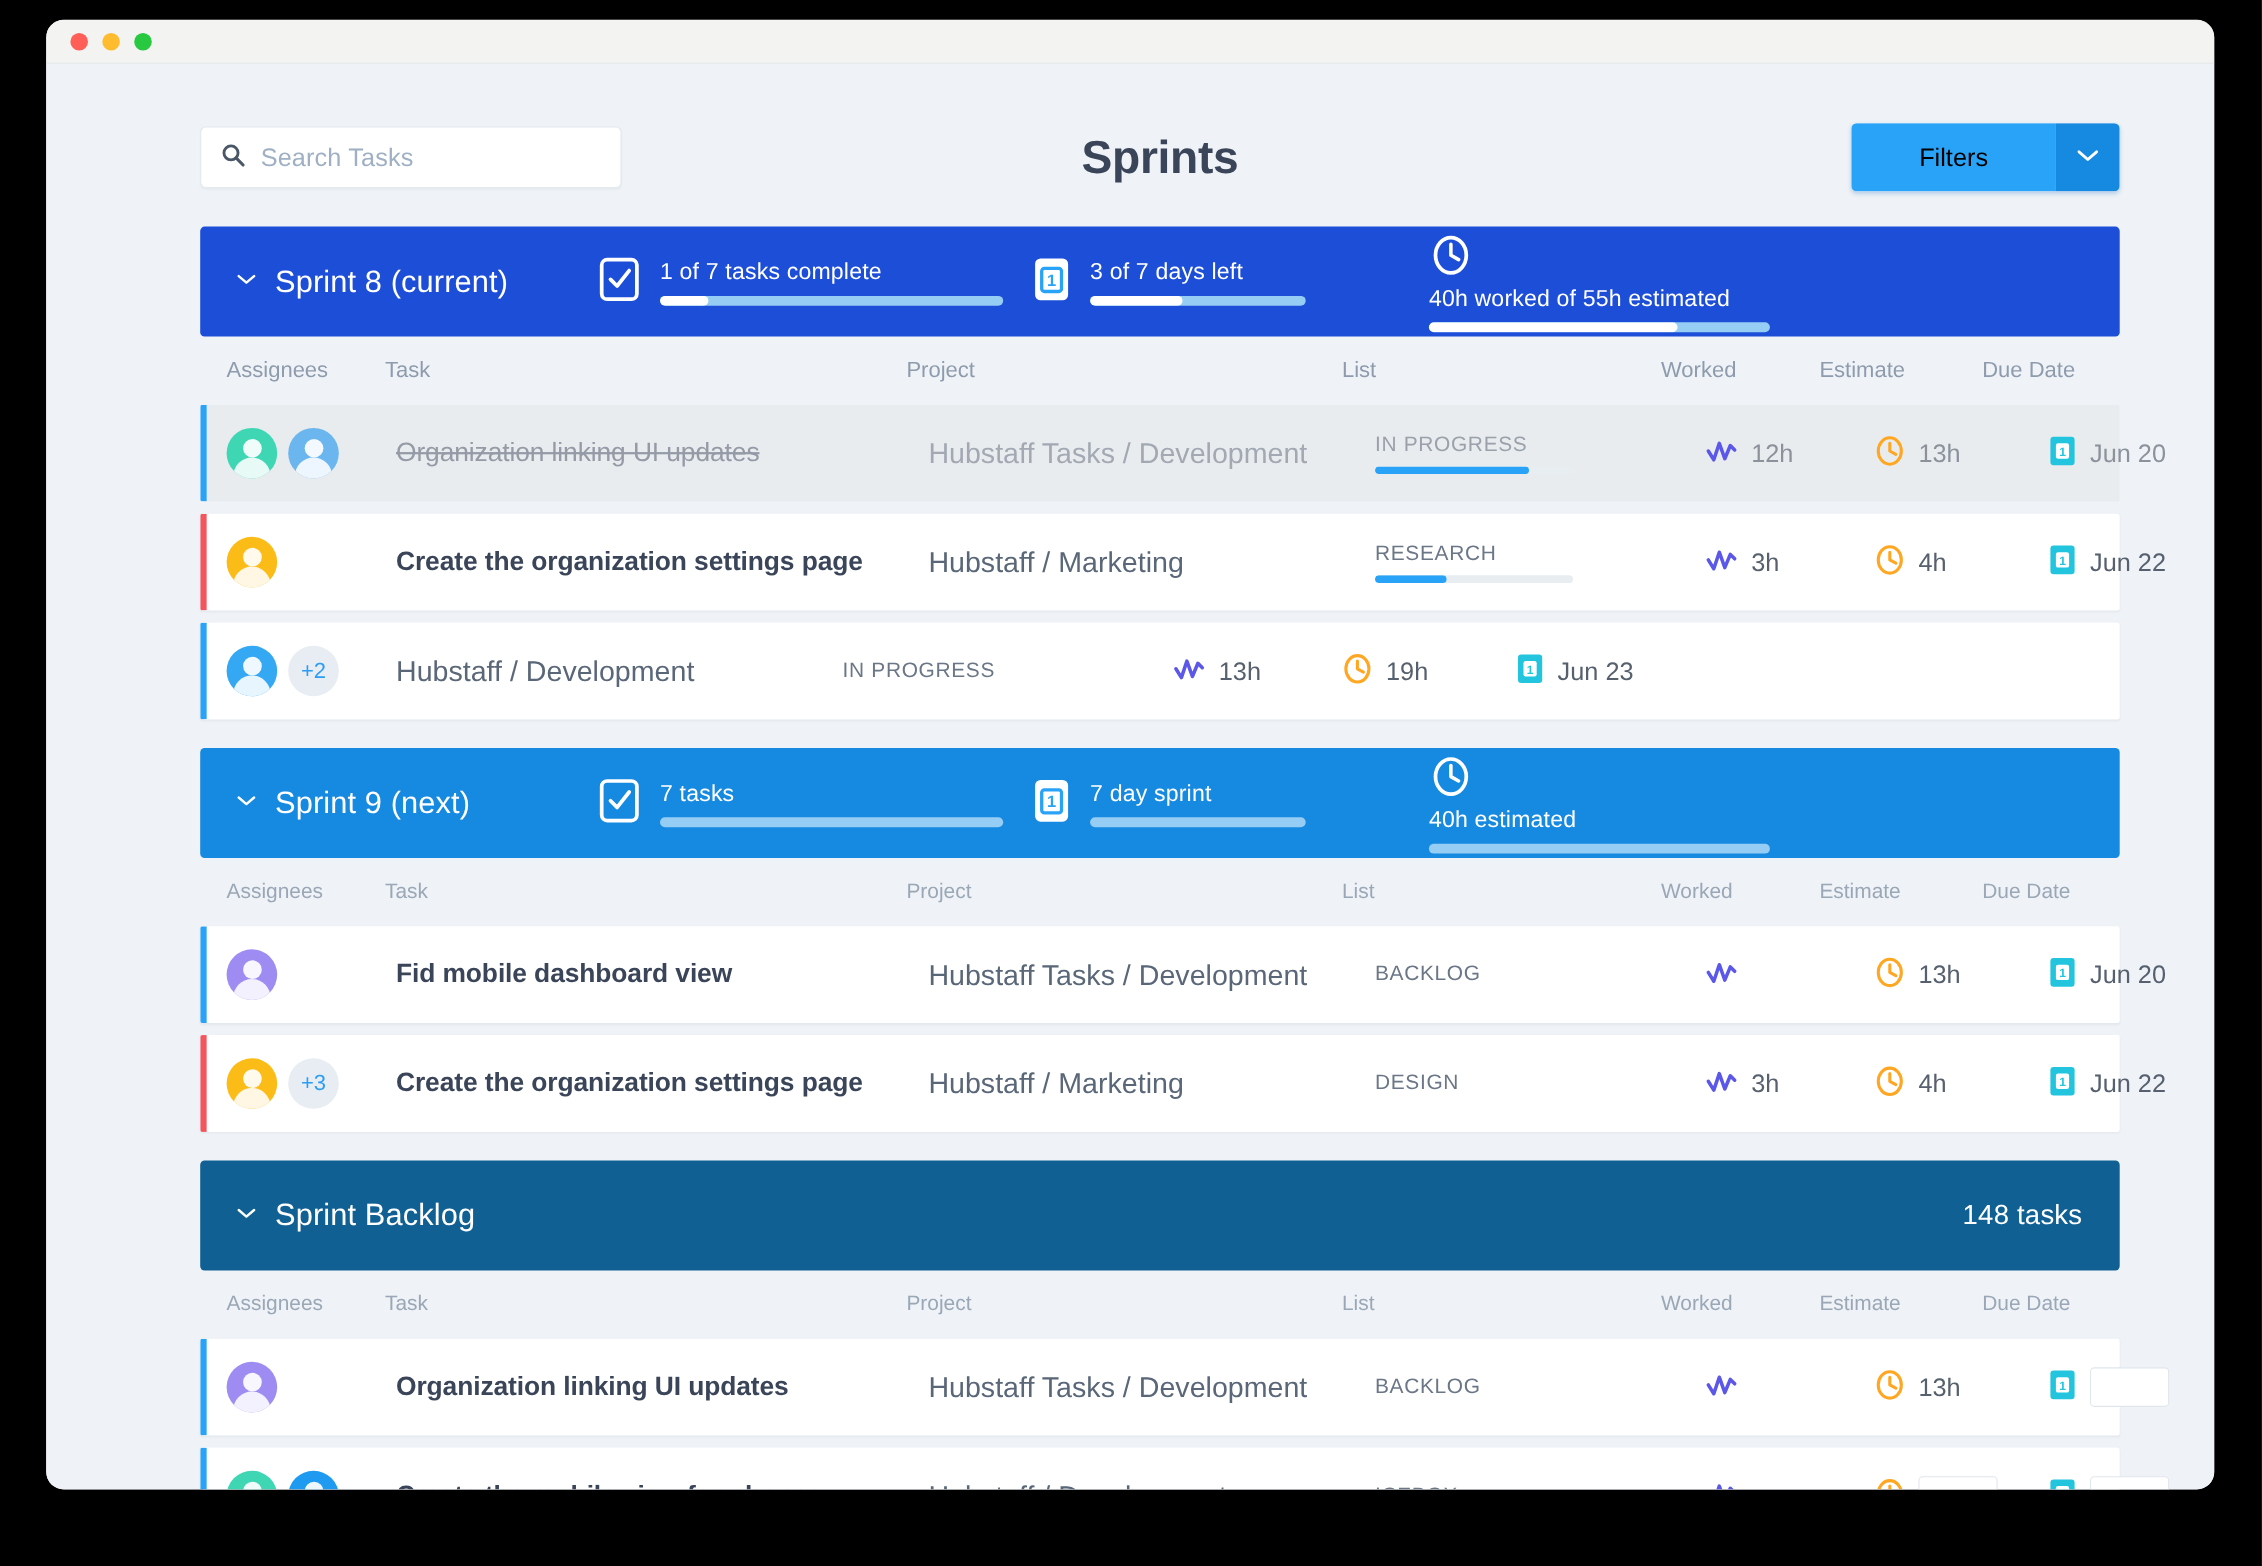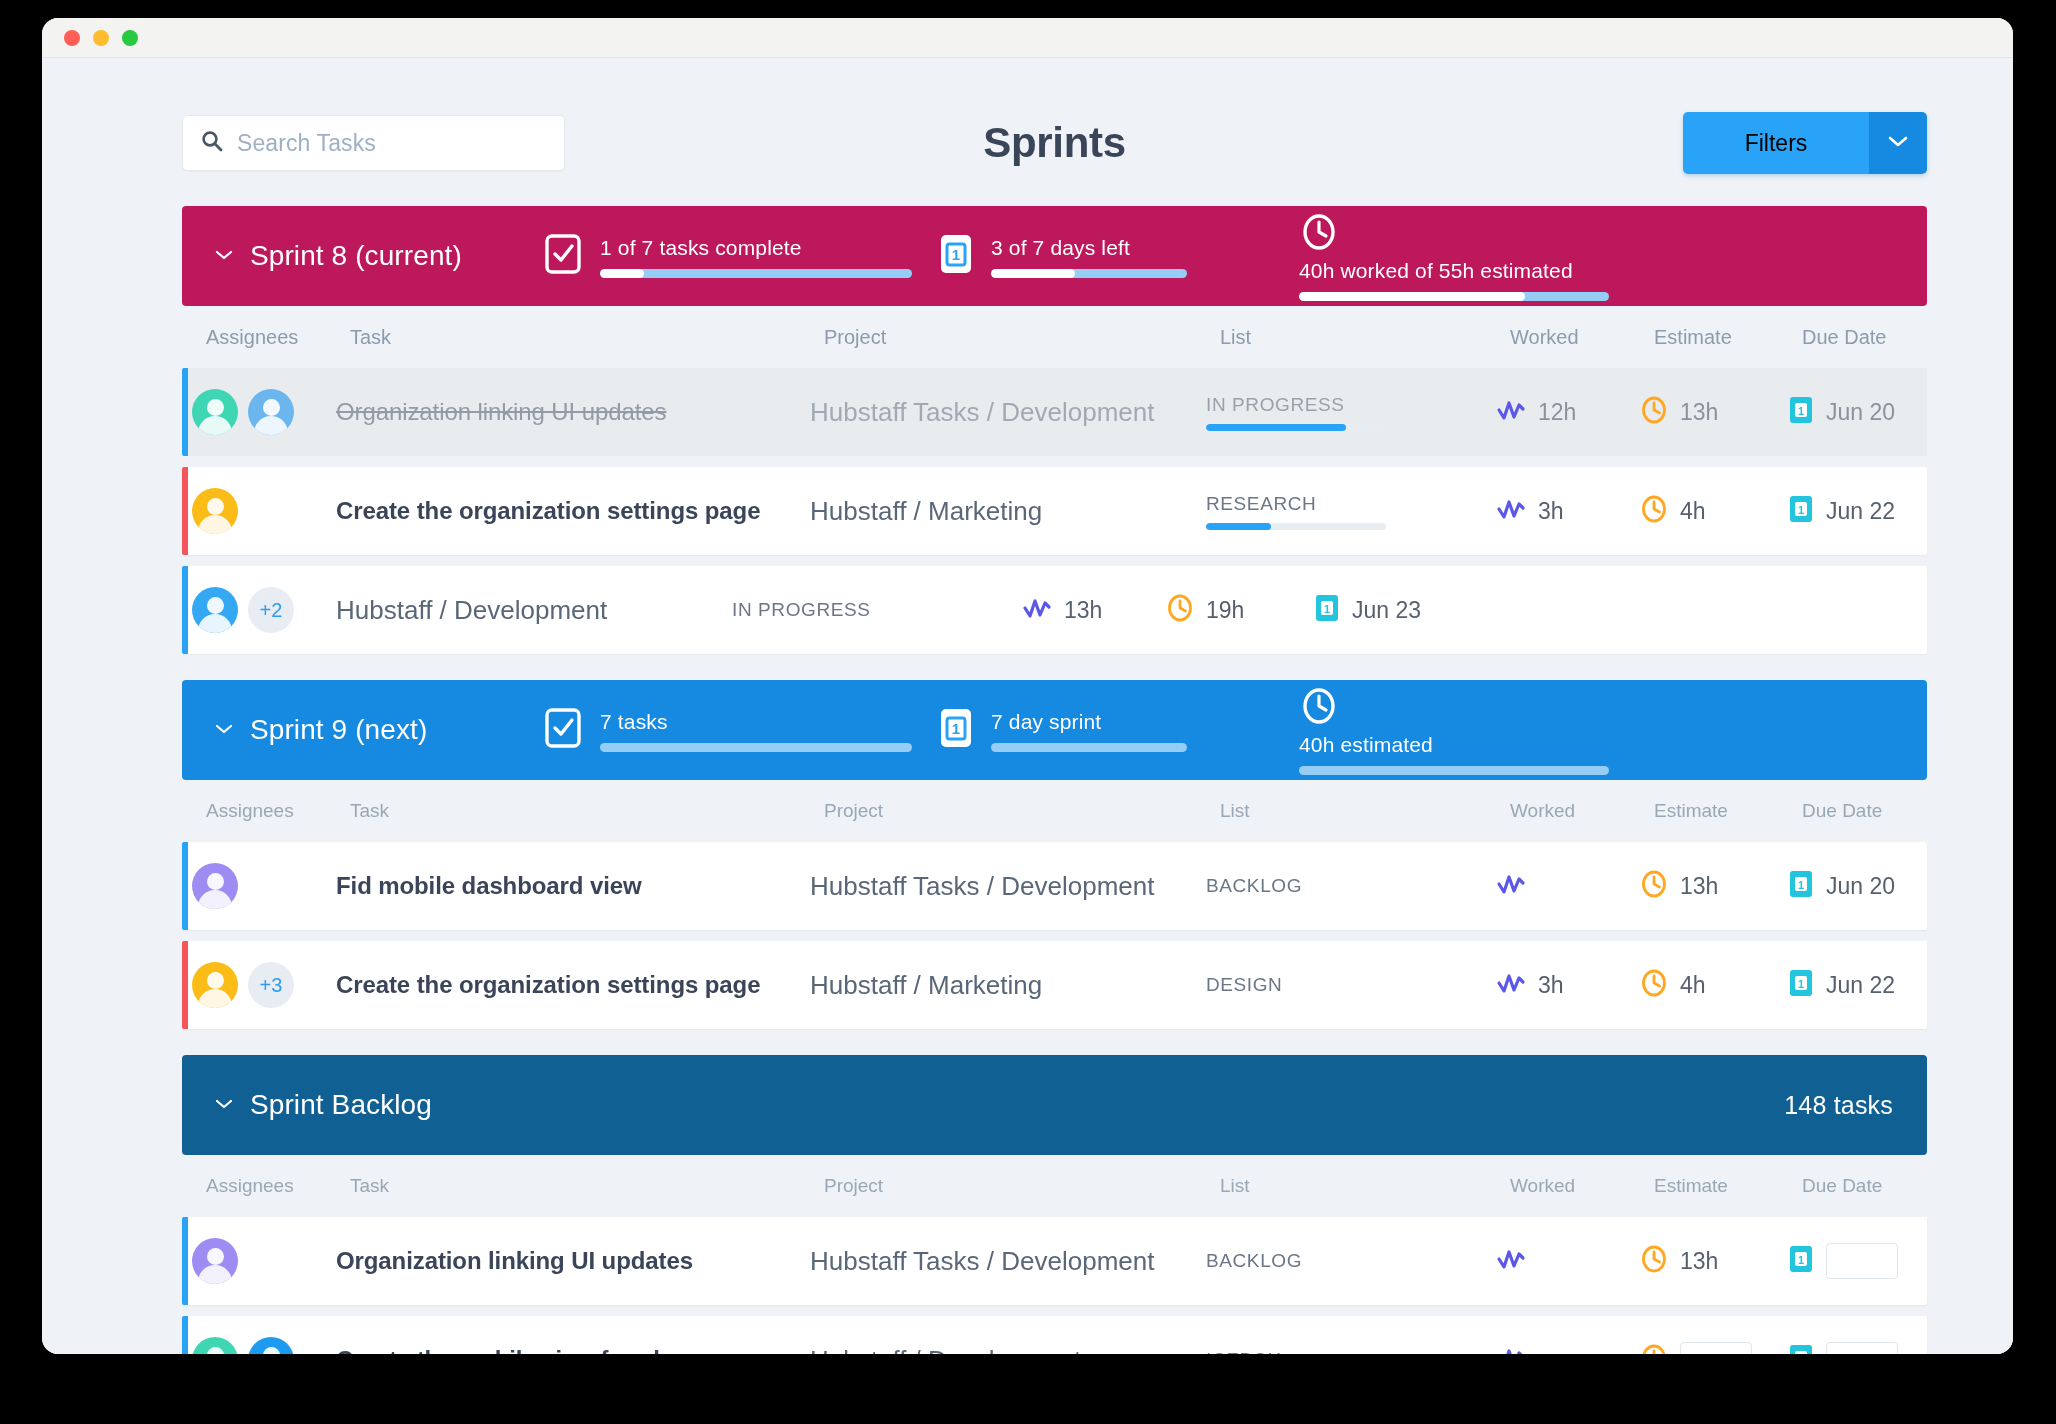--- a/index.html
+++ b/index.html
@@ -111,21 +111,21 @@
 
   .sprint-header {
     height: 100px;
     border-radius: 4px;
     display: flex;
     align-items: center;
     padding: 0 34px 0 32px;
     color: #fff;
     margin-top: 26px;
   }
-  .sprint-header.current { background: #be185d; }
+  .sprint-header.current { background: #1d4ed8; }
   .sprint-header.next    { background: #1689e0; }
   .sprint-header.backlog { background: #116094; }
 
   .sprint-title {
     display: flex; align-items: center; gap: 16px;
     width: 330px;
     flex: 0 0 auto;
   }
   .sprint-title .label {
     font-size: 28px;
@@ -197,22 +197,23 @@
   .c-due       { width: 170px; flex: 0 0 auto; }
 
   .task-row {
     display: flex;
     align-items: center;
     height: 88px;
     background: #ffffff;
     border-left: 6px solid #29a3f7;
     border-radius: 2px;
     margin-bottom: 11px;
-    padding-left: 4px;
+    padding-left: 18px;
     box-shadow: 0 1px 2px rgba(30,50,80,.06);
+    gap: 10px;
   }
   .task-row.accent-red  { border-left-color: #f4545c; }
   .task-row.accent-blue { border-left-color: #29a3f7; }
   .task-row.done { background: #e9ecef; box-shadow: none; }
 
   .avatars { display: flex; align-items: center; gap: 10px; }
   .av {
     width: 46px; height: 46px; border-radius: 50%;
     flex: 0 0 auto;
     position: relative;

